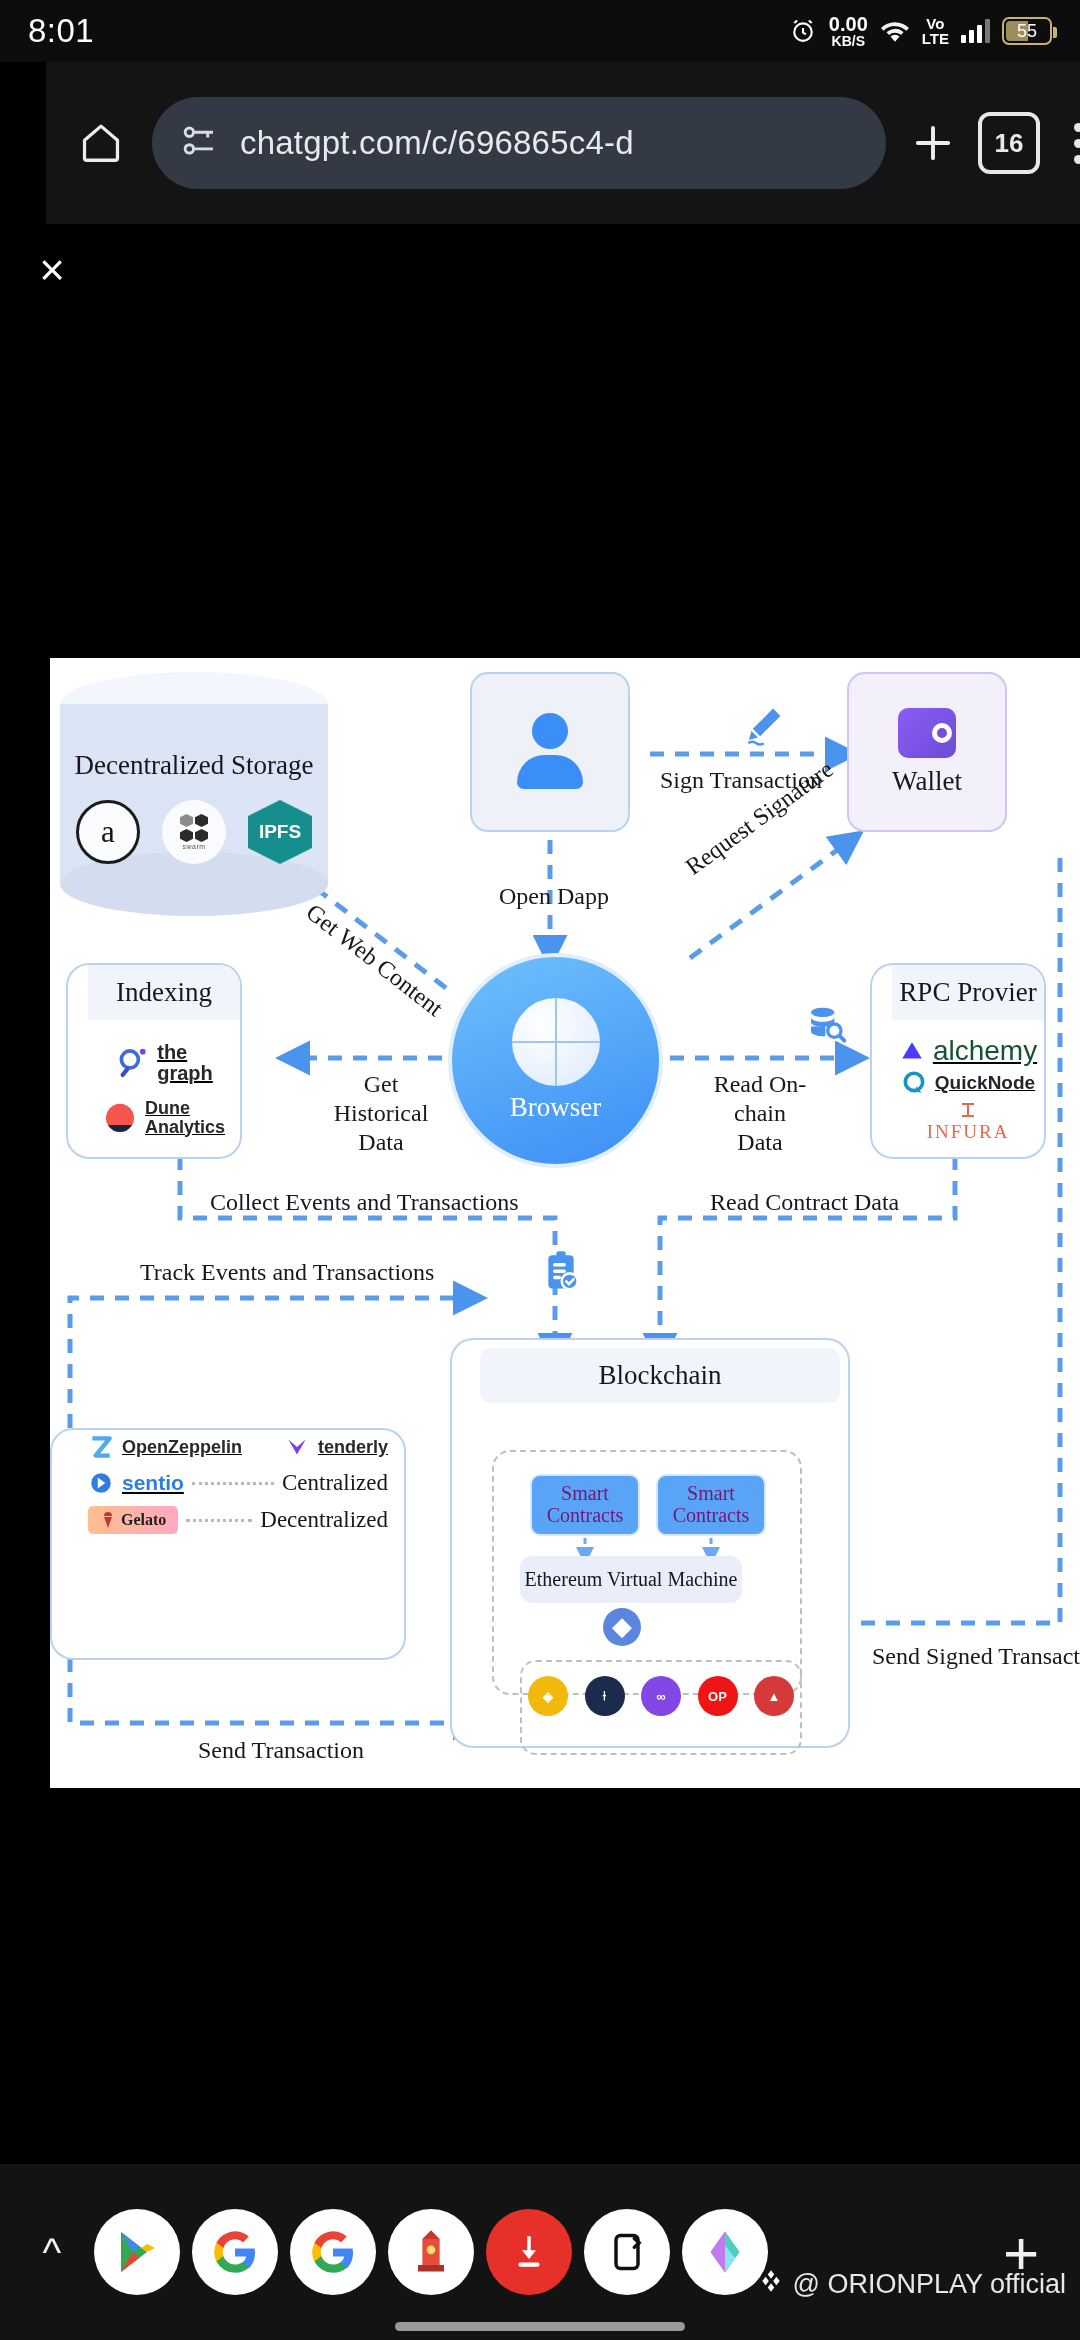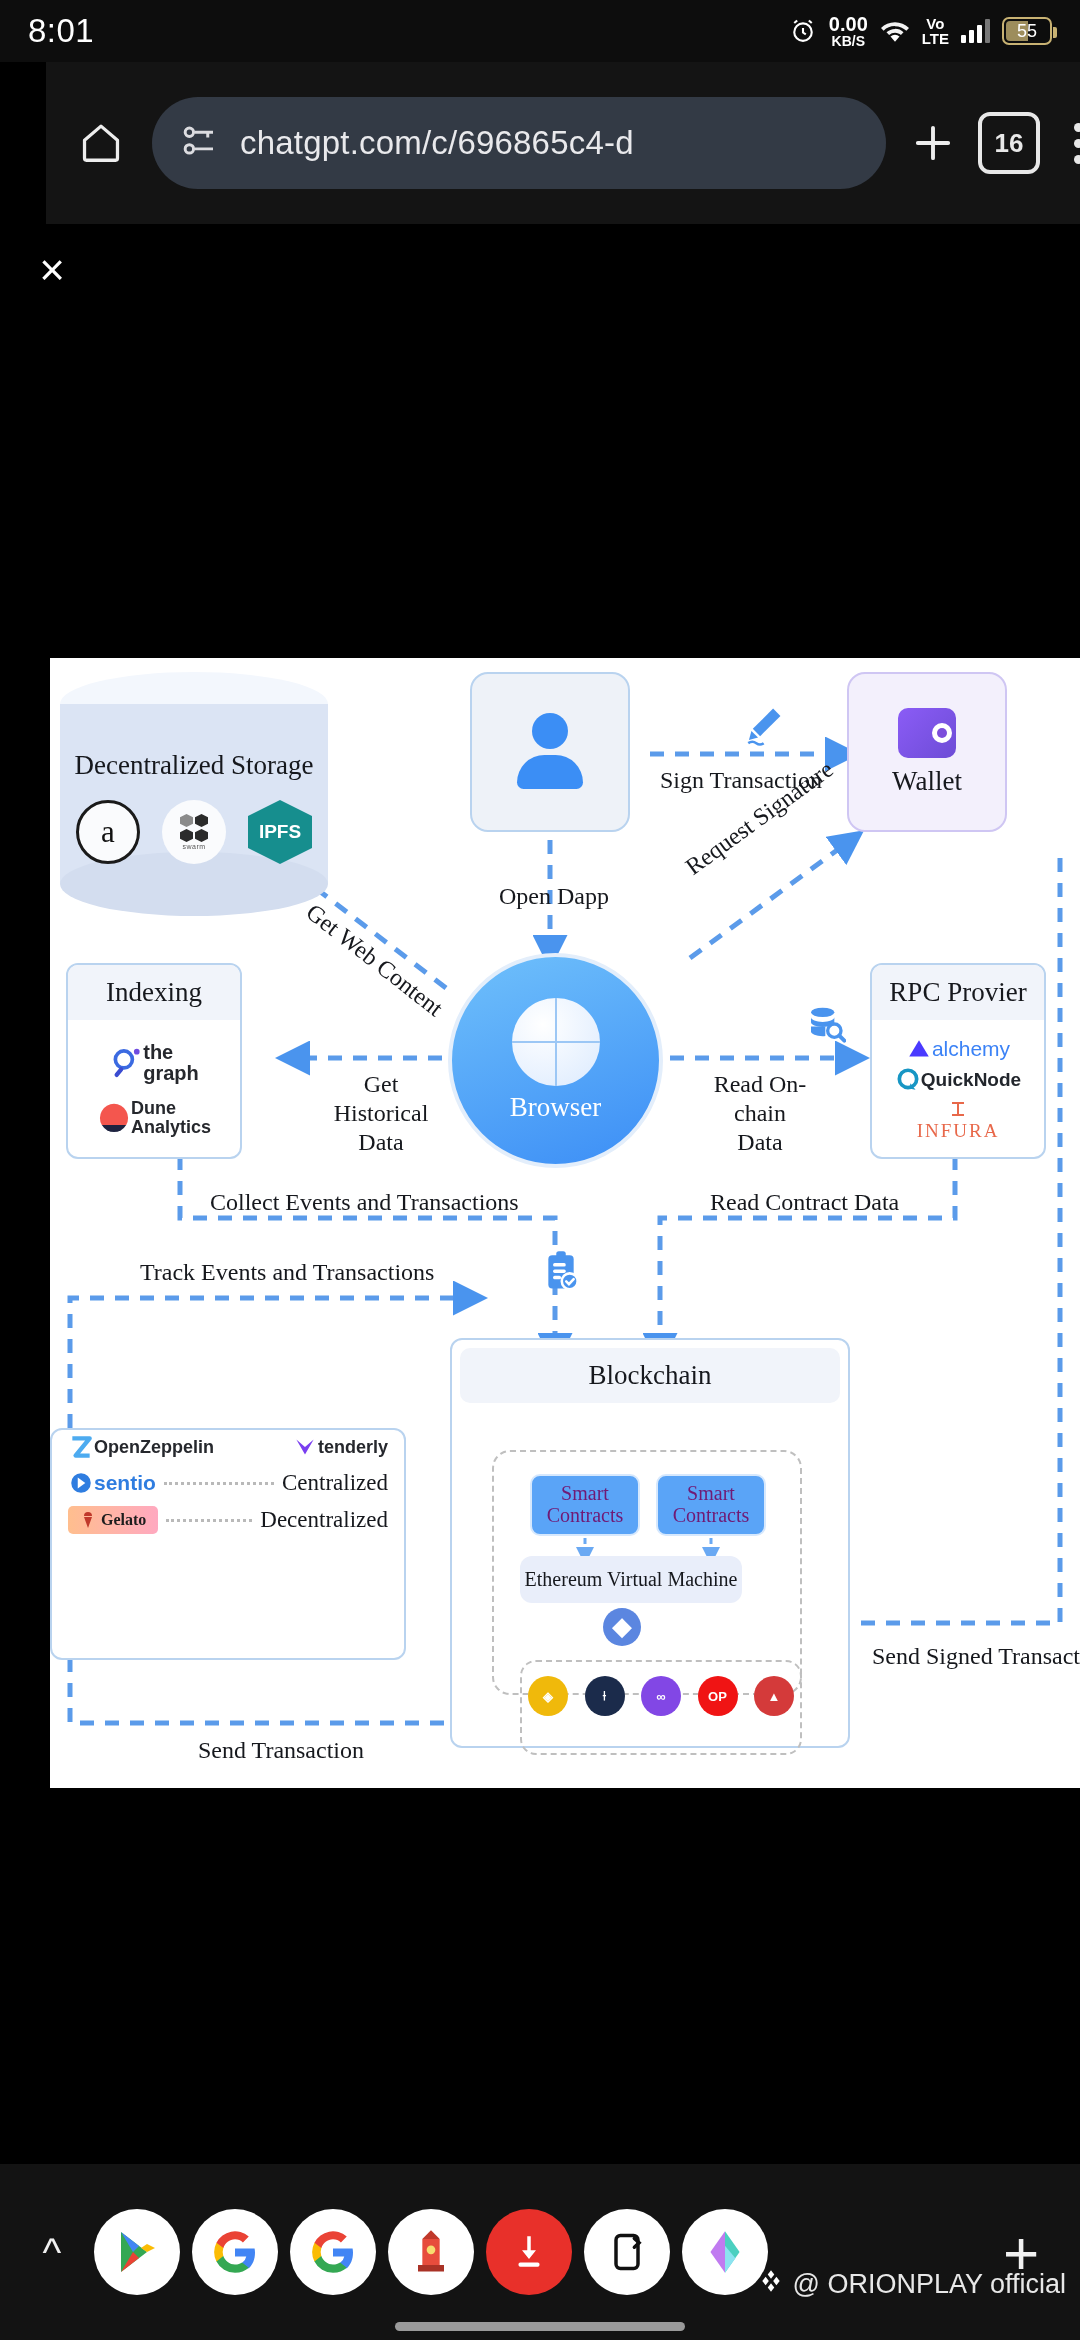--- a/index.html
+++ b/index.html
@@ -81,22 +81,22 @@
   .lg.sw{flex-direction:column;gap:1px;}
   .lg.ipfs{background:#168e8e;color:#fff;font-size:19px;font-weight:700;
     border-radius:0;clip-path:polygon(50% 0,100% 25%,100% 75%,50% 100%,0 75%,0 25%);}
   .swarm-dots{display:grid;grid-template-columns:repeat(2,13px);gap:2px;}
   .swarm-dots i{display:block;width:13px;height:13px;background:#2b2b2b;
     clip-path:polygon(50% 0,100% 25%,100% 75%,50% 100%,0 75%,0 25%);}
   .swarm-dots i.wt{background:#8b8b8b;}
   .lg.sw em{font-size:7px;font-style:normal;color:#555;letter-spacing:.5px;}
 
   
-  .panel{position:absolute;background:#fff;border:2px solid #b9d3ef;border-radius:12px;
-    overflow:hidden;}
+  .panel{position:absolute;background:#fff;border:2px solid #b9d3ef;border-radius:23px;
+    overflow:hidden;padding-left:20px;}
   .panel .hd{background:#f1f4fa;text-align:center;font-family:"Liberation Serif",serif;
     font-size:27px;color:#16181d;padding:12px 0;}
   .panel .bd{padding:14px 10px;display:flex;flex-direction:column;
     align-items:center;justify-content:space-around;height:calc(100% - 54px);}
 
   
   .usercard{position:absolute;left:420px;top:14px;width:160px;height:160px;
     background:#eef2f8;border:2px solid #b9d3ef;border-radius:18px;
     display:flex;align-items:center;justify-content:center;}
   .avatar{width:78px;height:78px;position:relative;}
@@ -147,21 +147,21 @@
   .chainrow{position:absolute;left:60px;top:308px;width:266px;display:flex;
     justify-content:space-between;align-items:center;}
   .chip{width:40px;height:40px;border-radius:50%;display:flex;align-items:center;
     justify-content:center;font-family:"Liberation Sans",sans-serif;
     font-size:13px;font-weight:800;color:#fff;}
 
   
   .arrows{position:absolute;inset:0;width:1030px;height:1130px;pointer-events:none;}
 
   
-  .lrow{display:flex;align-items:center;font-family:"Liberation Sans",sans-serif;}
+  .lrow{display:flex;align-items:center;gap:8px;font-family:"Liberation Sans",sans-serif;text-decoration:underline;}
   .lrow .nm{font-size:20px;font-weight:700;color:#26282d;line-height:1.02;}
   .lrow .nm.sm{font-size:18px;}
   .dot-lead{flex:1 1 auto;border-bottom:3px dotted #b9b9b9;margin:0 8px;min-width:30px;}
 
   
   .navbar{position:absolute;left:0;top:2164px;width:1080px;height:176px;background:#131313;
     display:flex;align-items:center;padding:0 16px;}
   .nav-ico{width:86px;height:86px;border-radius:50%;display:flex;align-items:center;
     justify-content:center;margin:0 6px;flex:0 0 auto;overflow:hidden;}
   .nav-chev{color:#f0f0f0;font-size:40px;width:72px;text-align:center;flex:0 0 auto;}
@@ -361,21 +361,21 @@
     </div>
   </div>
 
   <div class="panel" style="left:820px;top:305px;width:176px;height:196px">
     <div class="hd">RPC Provier</div>
     <div class="bd" style="gap:2px">
       <div class="lrow">
         <svg width="26" height="26" viewBox="0 0 24 24">
               <path d="M12 4 21 19H3z" fill="#4a3aff"></path>
             </svg>
-        <span style="font-size:21px;font-weight:500;color:#3b82f6">alchemy</span>
+        <span style="font-size:28px;font-weight:500;color:#14532d">alchemy</span>
       </div>
       <div class="lrow">
         <svg width="26" height="26" viewBox="0 0 24 24">
           <circle cx="12" cy="11" r="8" fill="none" stroke="#1796c4" stroke-width="3.4"></circle>
           <path d="M14 15 19 21l-5-1z" fill="#1796c4"></path>
             </svg>
         <span style="font-size:19px;font-weight:700;color:#22262c">QuickNode</span>
       </div>
       <div style="display:flex;flex-direction:column;align-items:center;gap:1px">
         <svg width="24" height="20" viewBox="0 0 24 20" stroke="#e8684a" stroke-width="2" fill="none">

